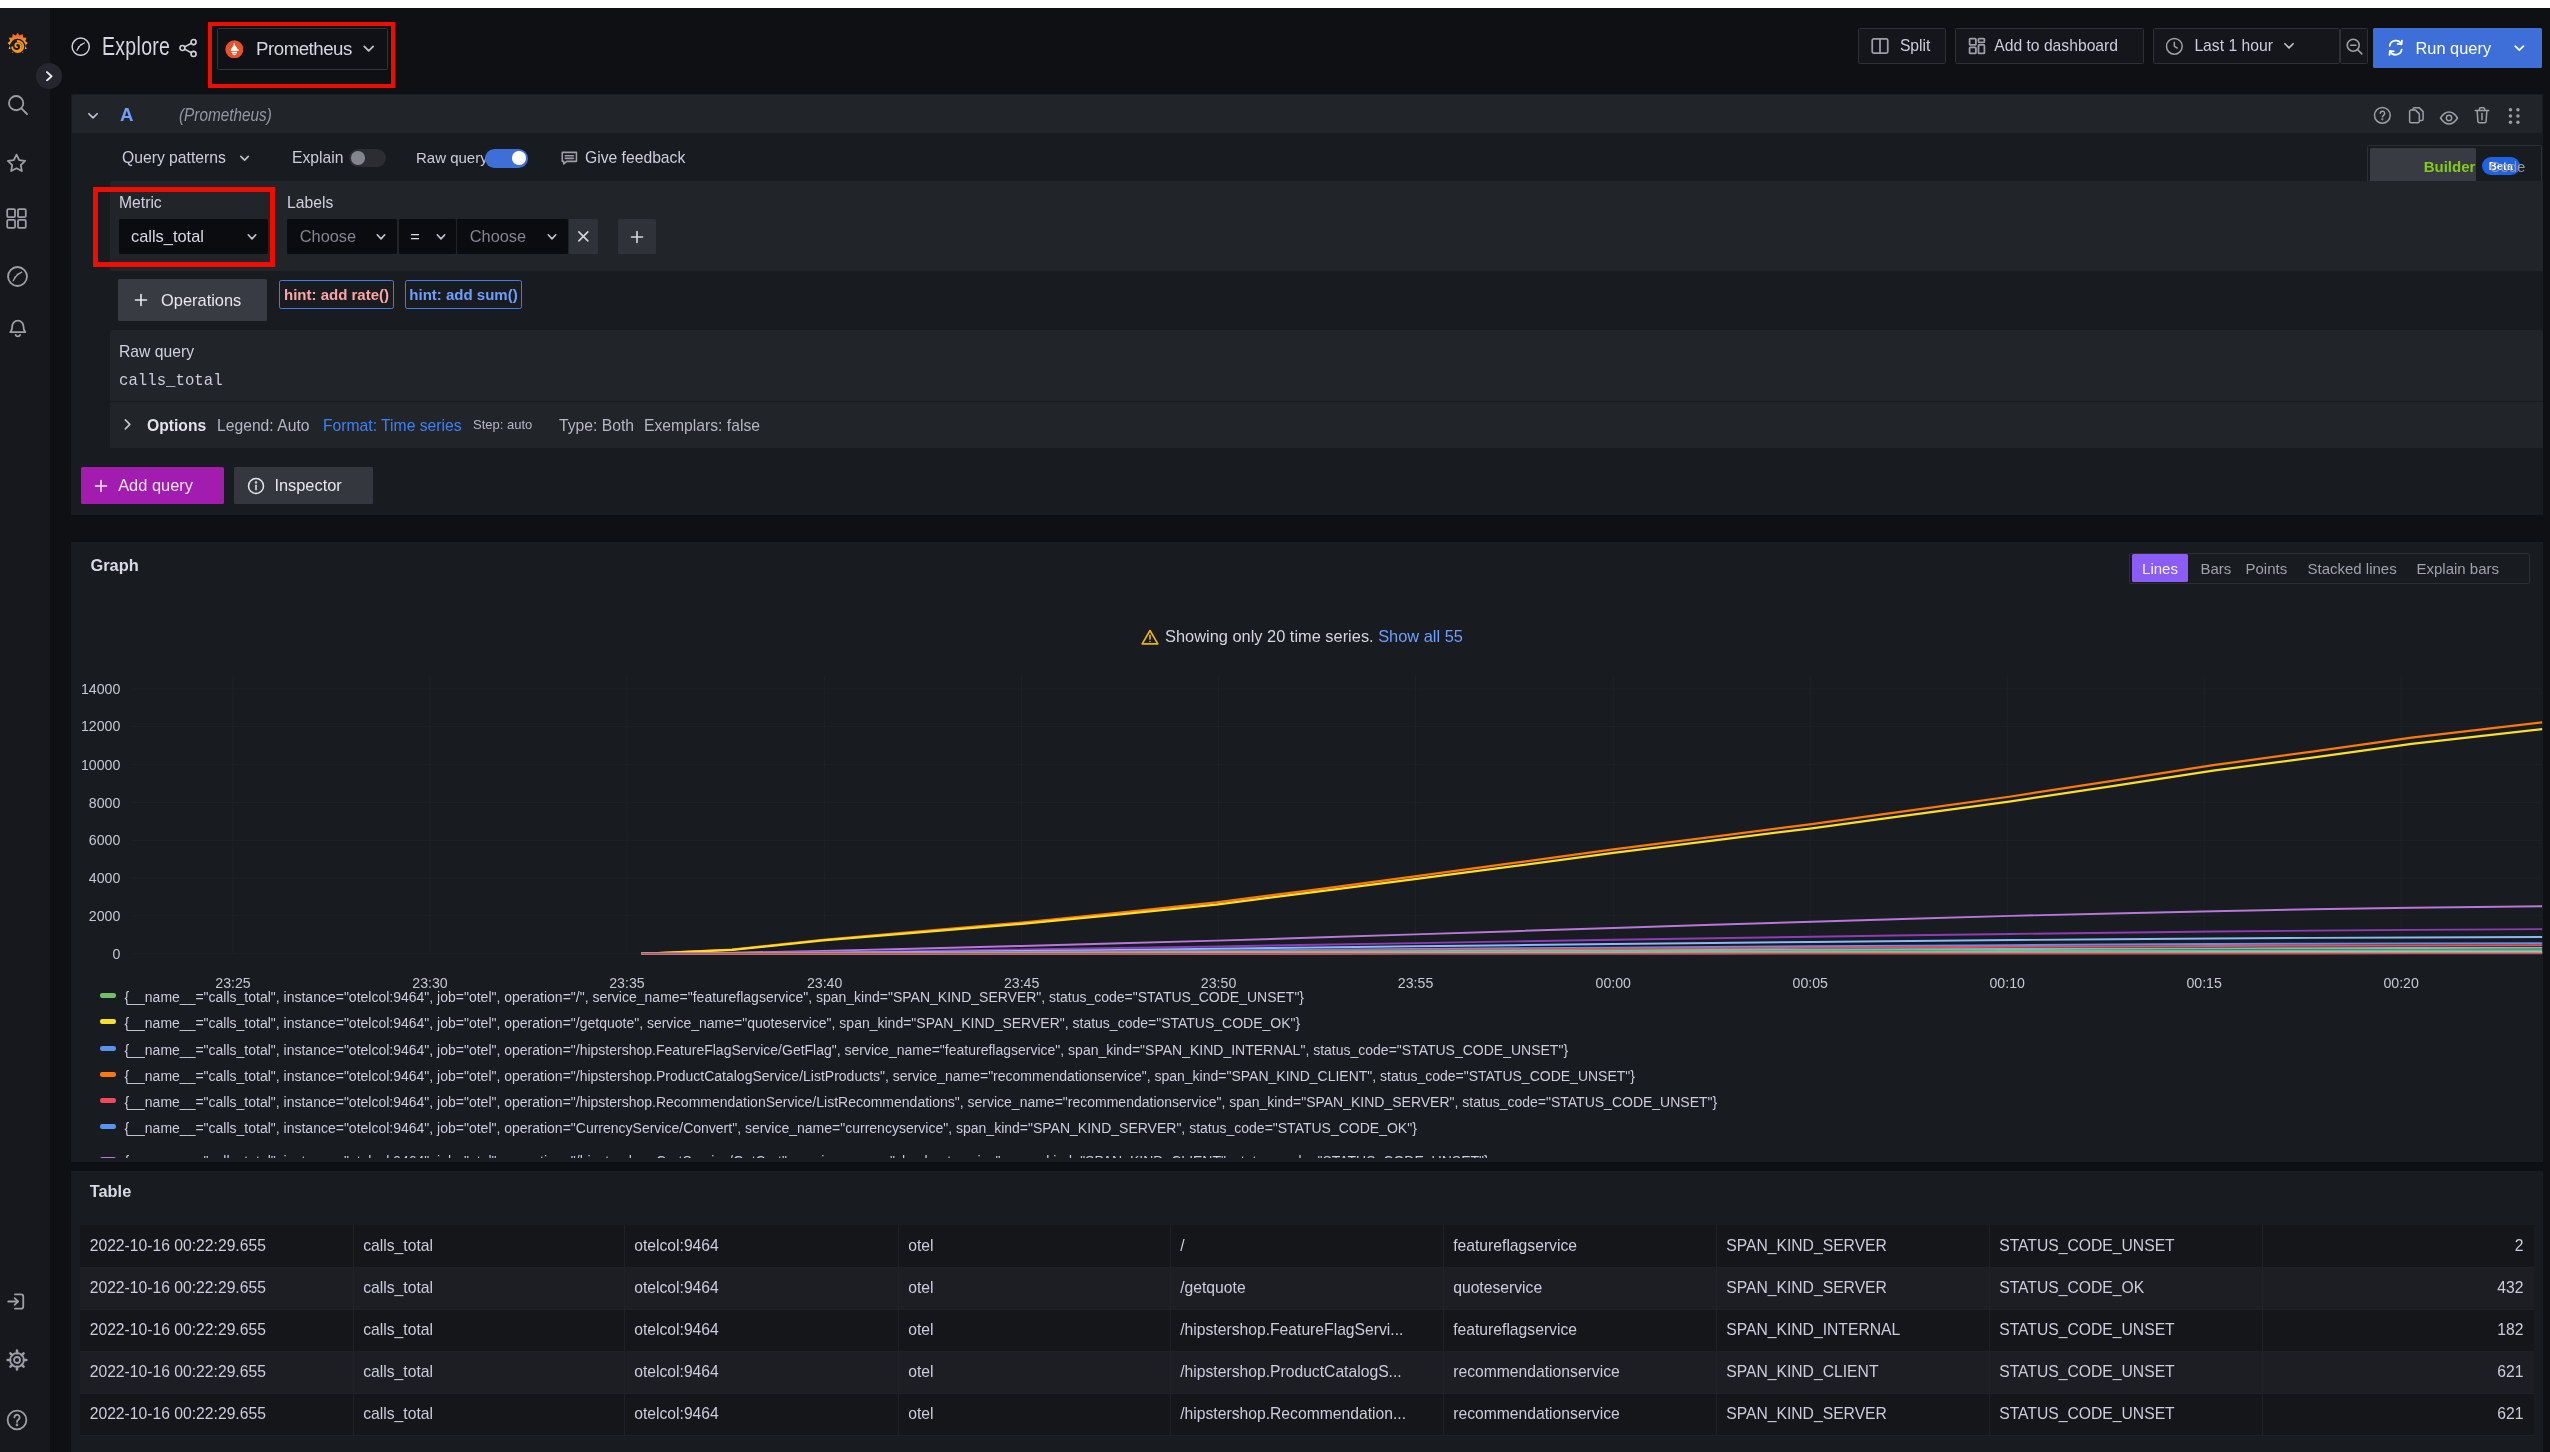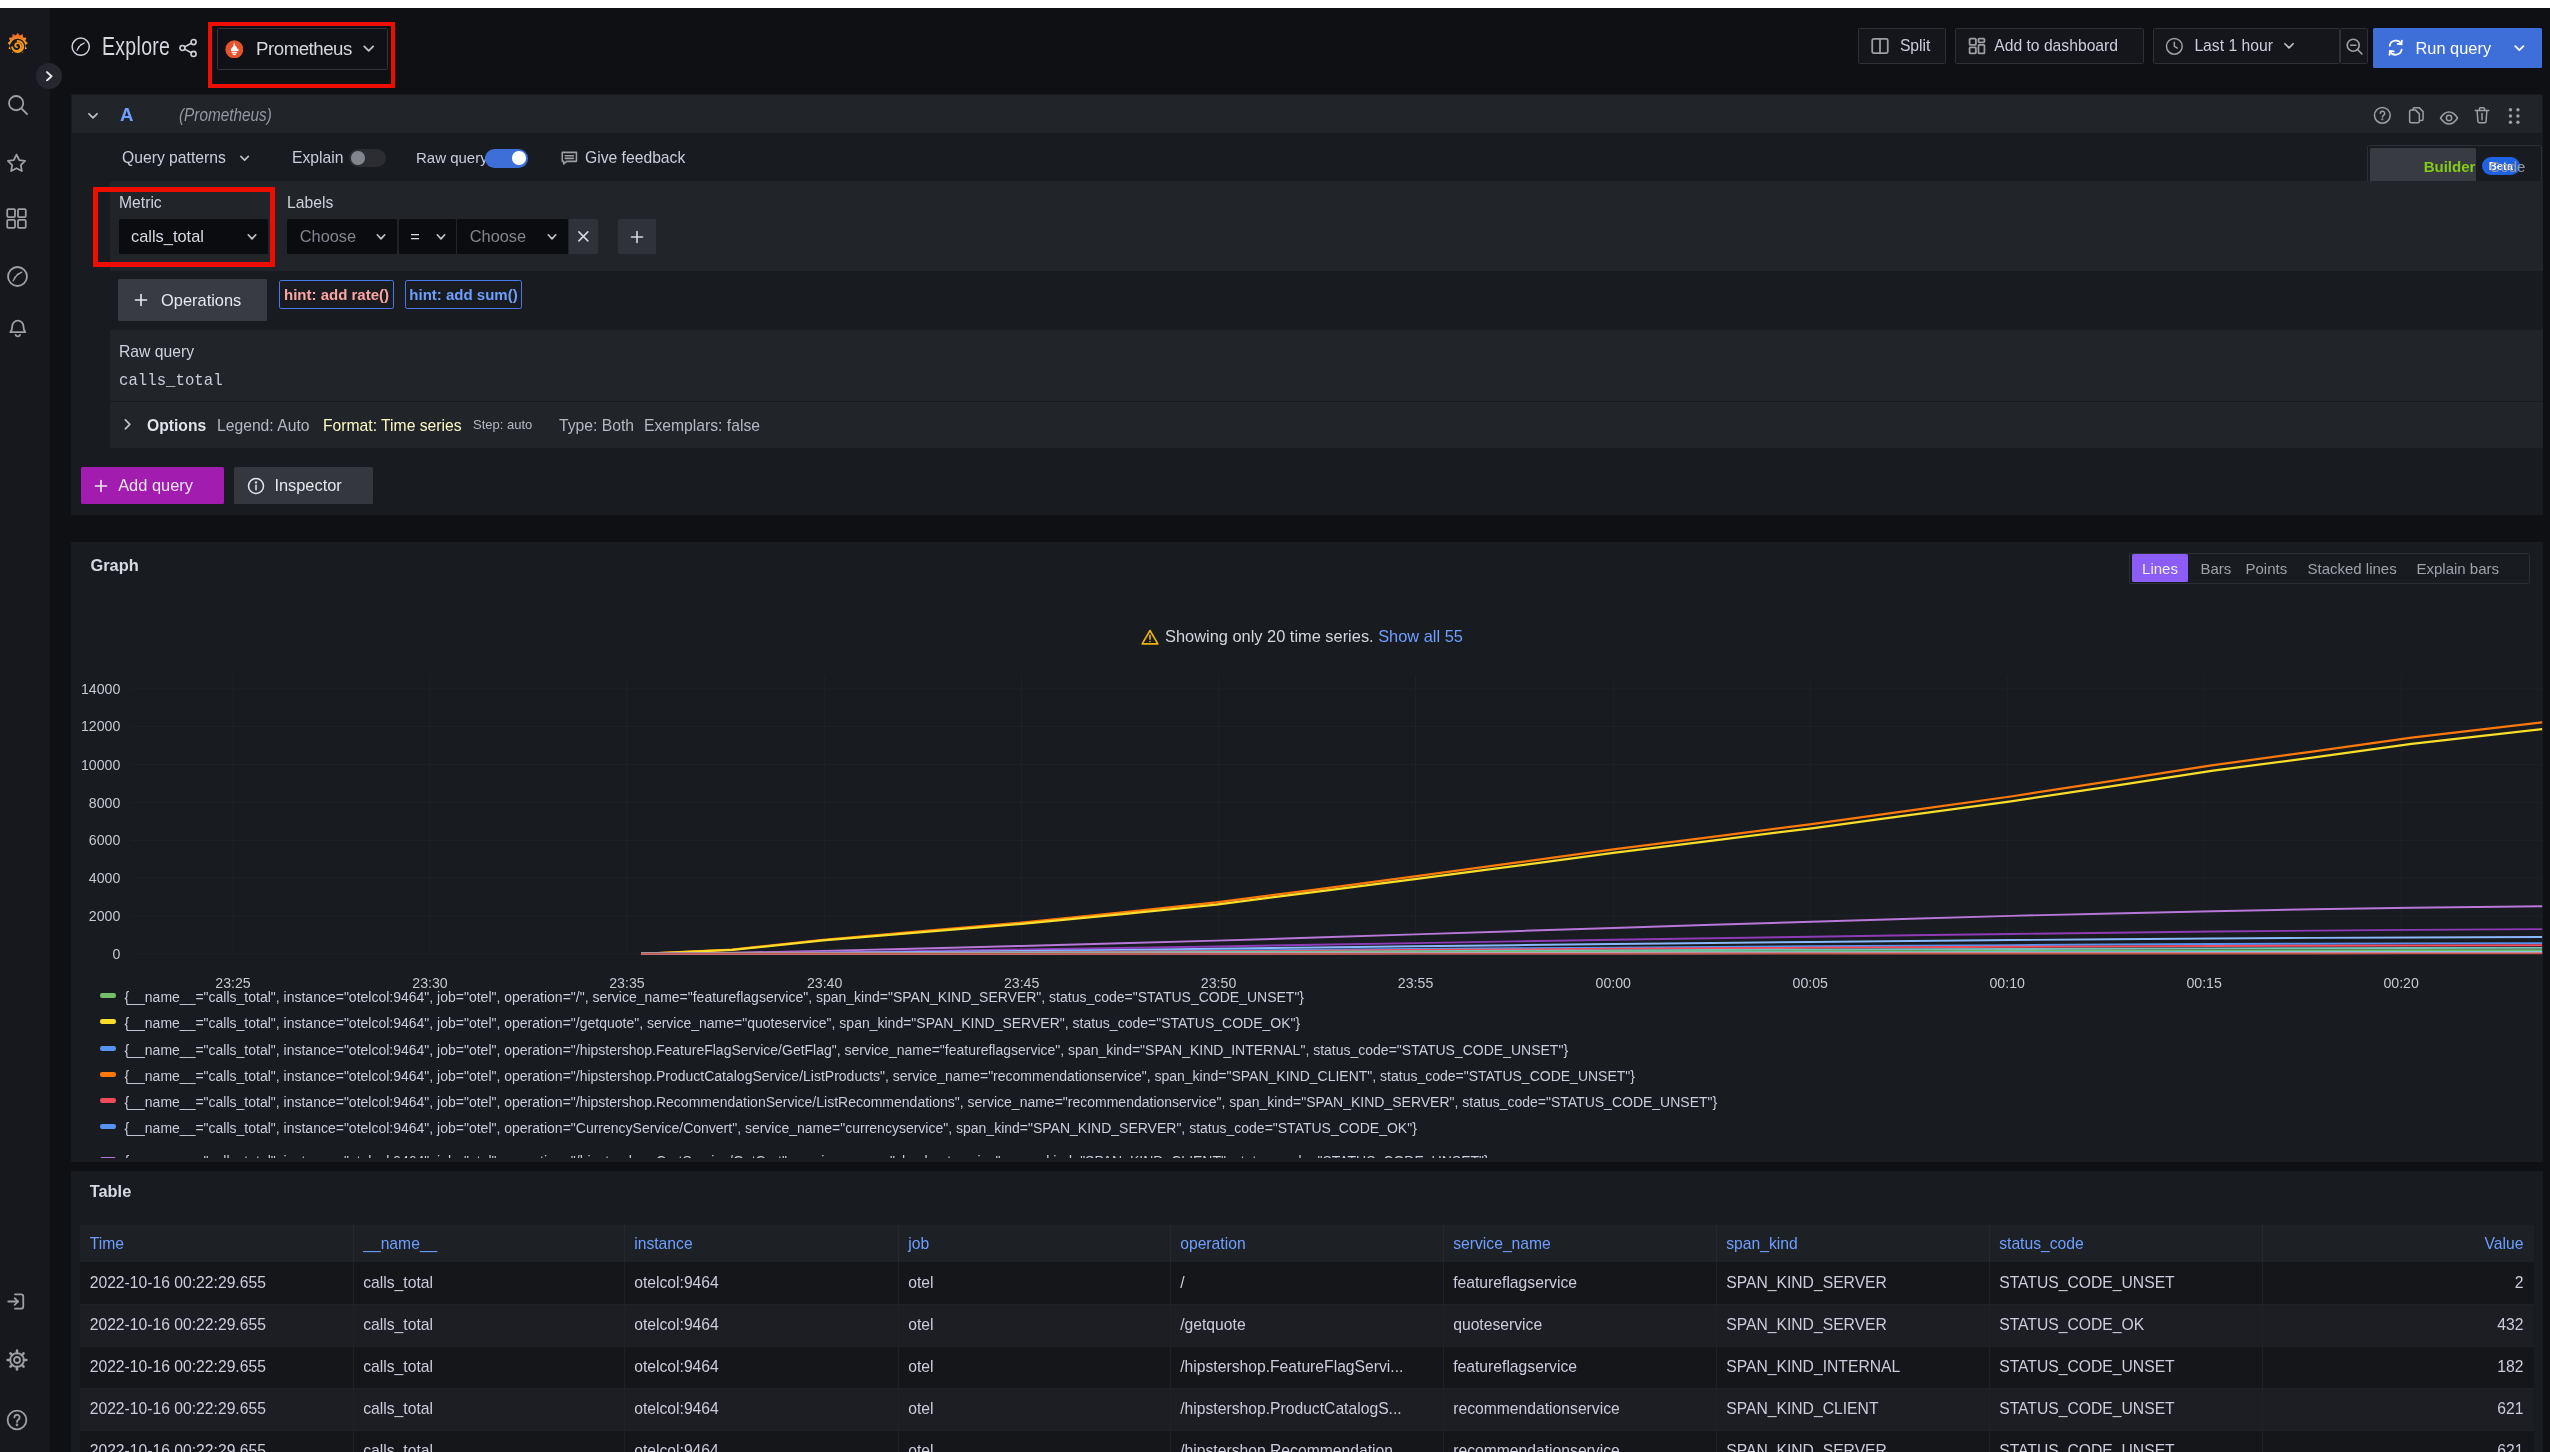--- a/index.html
+++ b/index.html
@@ -312,21 +312,21 @@
 <div class="abs" style="left:119px; top:372px; font-family:'Liberation Mono',monospace; font-size:15.7px; color:#ccccdc;">calls_total</div>
 
 <div class="card" style="left:110px; top:402px; width:2433px; height:46px;"></div>
 <div class="abs" style="left:122px; top:418px;">
     <svg width="11.2" height="12.7" viewBox="0 0 15 17">
       <path d="M4.5 2.5 l6 6 -6 6" stroke="#c0c1ca" stroke-width="2.3" fill="none" stroke-linecap="round" stroke-linejoin="round"></path>
     </svg>
   </div>
 <div class="abs" style="left:147px; top:417px; font-size:15.7px; font-weight:700; color:#e2e3ea;">Options</div>
 <div class="abs" style="left:217px; top:417px; font-size:15.7px; color:#b6b7c2;">Legend: Auto</div>
-<div class="abs" style="left:323px; top:417px; font-size:15.7px; color:#fef9c3;">Format: Time series</div>
+<div class="abs" style="left:323px; top:417px; font-size:15.7px; color:#3b82f6;">Format: Time series</div>
 <div class="abs" style="left:473px; top:417px; font-size:13px; color:#b6b7c2;">Step: auto</div>
 <div class="abs" style="left:559px; top:417px; font-size:15.7px; color:#b6b7c2;">Type: Both</div>
 <div class="abs" style="left:644px; top:417px; font-size:15.7px; color:#b6b7c2;">Exemplars: false</div>
 
 <div class="graybtn" style="left:81px; top:467px; width:143px; height:37px; background:#a21caf;">
     <svg width="14" height="14" viewBox="0 0 19 19" style="margin-left:12.7px;">
       <path d="M9.5 2 v15 M2 9.5 h15" stroke="#e7e8ed" stroke-width="2.2" stroke-linecap="round"></path>
     </svg>
     <span style="margin-left:10.5px; font-size:16.4px; font-weight:500;">Add query</span>
   </div>
@@ -444,31 +444,20 @@
         <col style="width:271px">
         <col style="width:274px">
         <col style="width:272px">
         <col style="width:273px">
         <col style="width:273px">
         <col style="width:273px">
         <col style="width:273px">
         <col style="width:272px">
       </colgroup>
     <tbody>
-        <tr style="height:37px; background:#1d2025;">
-      <th class="th">Time</th>
-          <th class="th">__name__</th>
-          <th class="th">instance</th>
-          <th class="th">job</th>
-          <th class="th">operation</th>
-          <th class="th">service_name</th>
-          <th class="th">span_kind</th>
-          <th class="th">status_code</th>
-          <th class="th" style="text-align:right; padding-right:10.5px;">Value</th>
-    </tr>
     <tr class="r1">
           <td>2022-10-16 00:22:29.655</td>
           <td>calls_total</td>
           <td>otelcol:9464</td>
           <td>otel</td>
           <td>/</td>
           <td>featureflagservice</td>
           <td>SPAN_KIND_SERVER</td>
           <td>STATUS_CODE_UNSET</td>
           <td class="val">2</td>

